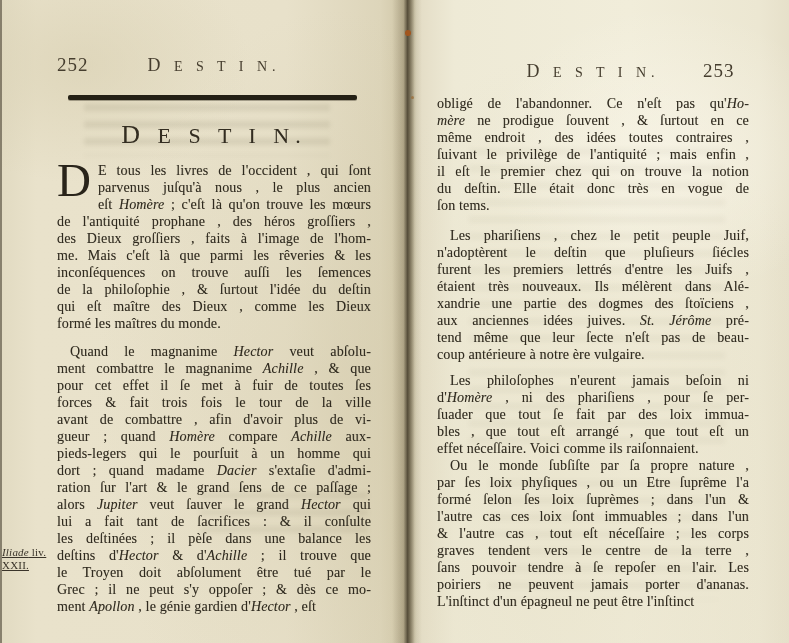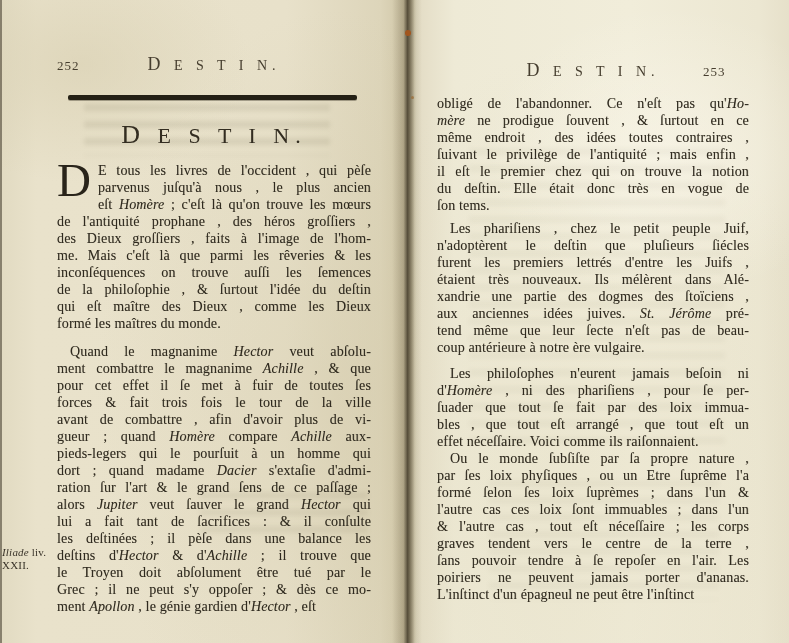--- a/index.html
+++ b/index.html
@@ -34,21 +34,21 @@
       rgba(120,108,75,0) 100%);
   }
   .edge-left{position:absolute;top:0;left:0;width:2px;height:643px;background:rgba(62,54,40,.55);}
   .spot{position:absolute;border-radius:50%;filter:blur(.4px);}
   .spot-a{left:405px;top:30px;width:6px;height:6px;background:#a2561e;}
   .spot-b{left:411px;top:96px;width:3px;height:3px;background:#9a6a33;opacity:.7;}
 
   .pagehead{position:absolute;display:flex;align-items:baseline;color:#453d2e;}
   .pagehead-left{top:54px;left:57px;width:314px;}
   .pagehead-right{top:60px;left:28px;width:312px;}
-  .pagenum{font-size:13px;letter-spacing:1px;width:46px;}
+  .pagenum{font-size:19px;letter-spacing:1px;width:46px;}
   .pagenum-right{text-align:left;}
   .running{
     flex:1;text-align:center;font-size:14px;letter-spacing:5px;
     display:inline-block;white-space:nowrap;
   }
   .running::first-letter{font-size:1.28em;}
   .headspacer{width:46px;}
 
   .rule{
     position:absolute;left:68px;top:95px;width:289px;height:5px;
@@ -67,31 +67,31 @@
 
   .para{margin:0;}
   .ln{
     font-size:14px;line-height:17px;height:17px;letter-spacing:.15px;
     white-space:nowrap;text-align:justify;text-align-last:justify;
     text-shadow:.3px .3px 0 rgba(47,40,26,.28);
   }
   .para .ln:last-child{text-align-last:left;}
   .para.indent .ln:first-child{text-indent:13px;}
   .m-left2{margin-top:11px;}
-  .m-right2{margin-top:6px;}
+  .m-right2{margin-top:13px;}
   .m-right3{margin-top:9px;}
   .m-right4{margin-top:0;}
 
   .dropcap{
     float:left;font-size:47px;line-height:34px;height:34px;
     margin:1px 7px 0 0;color:#29241a;
   }
   .dc-lines{overflow:visible;}
 
-  .margin-note{position:absolute;left:2px;top:546px;width:55px;color:#3a342a;}
+  .margin-note{position:absolute;left:2px;top:546px;width:55px;color:#3a342a;text-decoration:underline;}
   .margin-note .ln{
     font-size:11px;line-height:13px;height:13px;letter-spacing:.2px;
     text-align:left;text-align-last:left;text-shadow:none;white-space:nowrap;
   }
 
   .ghost{position:absolute;pointer-events:none;filter:blur(2px);
     background:repeating-linear-gradient(180deg,#7d775c 0px,#7d775c 7px,transparent 7px,transparent 17px);}
   .ghost-l1{left:84px;top:104px;width:246px;height:52px;opacity:.14;}
   .ghost-l2{left:200px;top:492px;width:168px;height:44px;opacity:.10;}
   .ghost-r1{left:60px;top:148px;width:256px;height:300px;opacity:.055;}
@@ -113,21 +113,21 @@
     </div>
 
     <div class="rule"></div>
 
     <div class="title">D E S T I N.</div>
 
     <div class="col col-left">
       <section class="para">
         <span class="dropcap">D</span>
         <div class="dc-lines">
-            <div class="ln">E tous les livres de l'occident , qui pèſe</div>
+            <div class="ln">E tous les livres de l'occident , qui ſont</div>
             <div class="ln">parvenus juſqu'à nous , le plus ancien</div>
             <div class="ln">eſt <i>Homère</i> ; c'eſt là qu'on trouve les mœurs</div>
             <div class="ln">de l'antiquité prophane , des héros groſſiers ,</div>
             <div class="ln">des Dieux groſſiers , faits à l'image de l'hom-</div>
             <div class="ln">me. Mais c'eſt là que parmi les rêveries &amp; les</div>
             <div class="ln">inconſéquences on trouve auſſi les ſemences</div>
             <div class="ln">de la philoſophie , &amp; ſurtout l'idée du deſtin</div>
             <div class="ln">qui eſt maître des Dieux , comme les Dieux</div>
             <div class="ln">formé les maîtres du monde.</div>
           </div>

